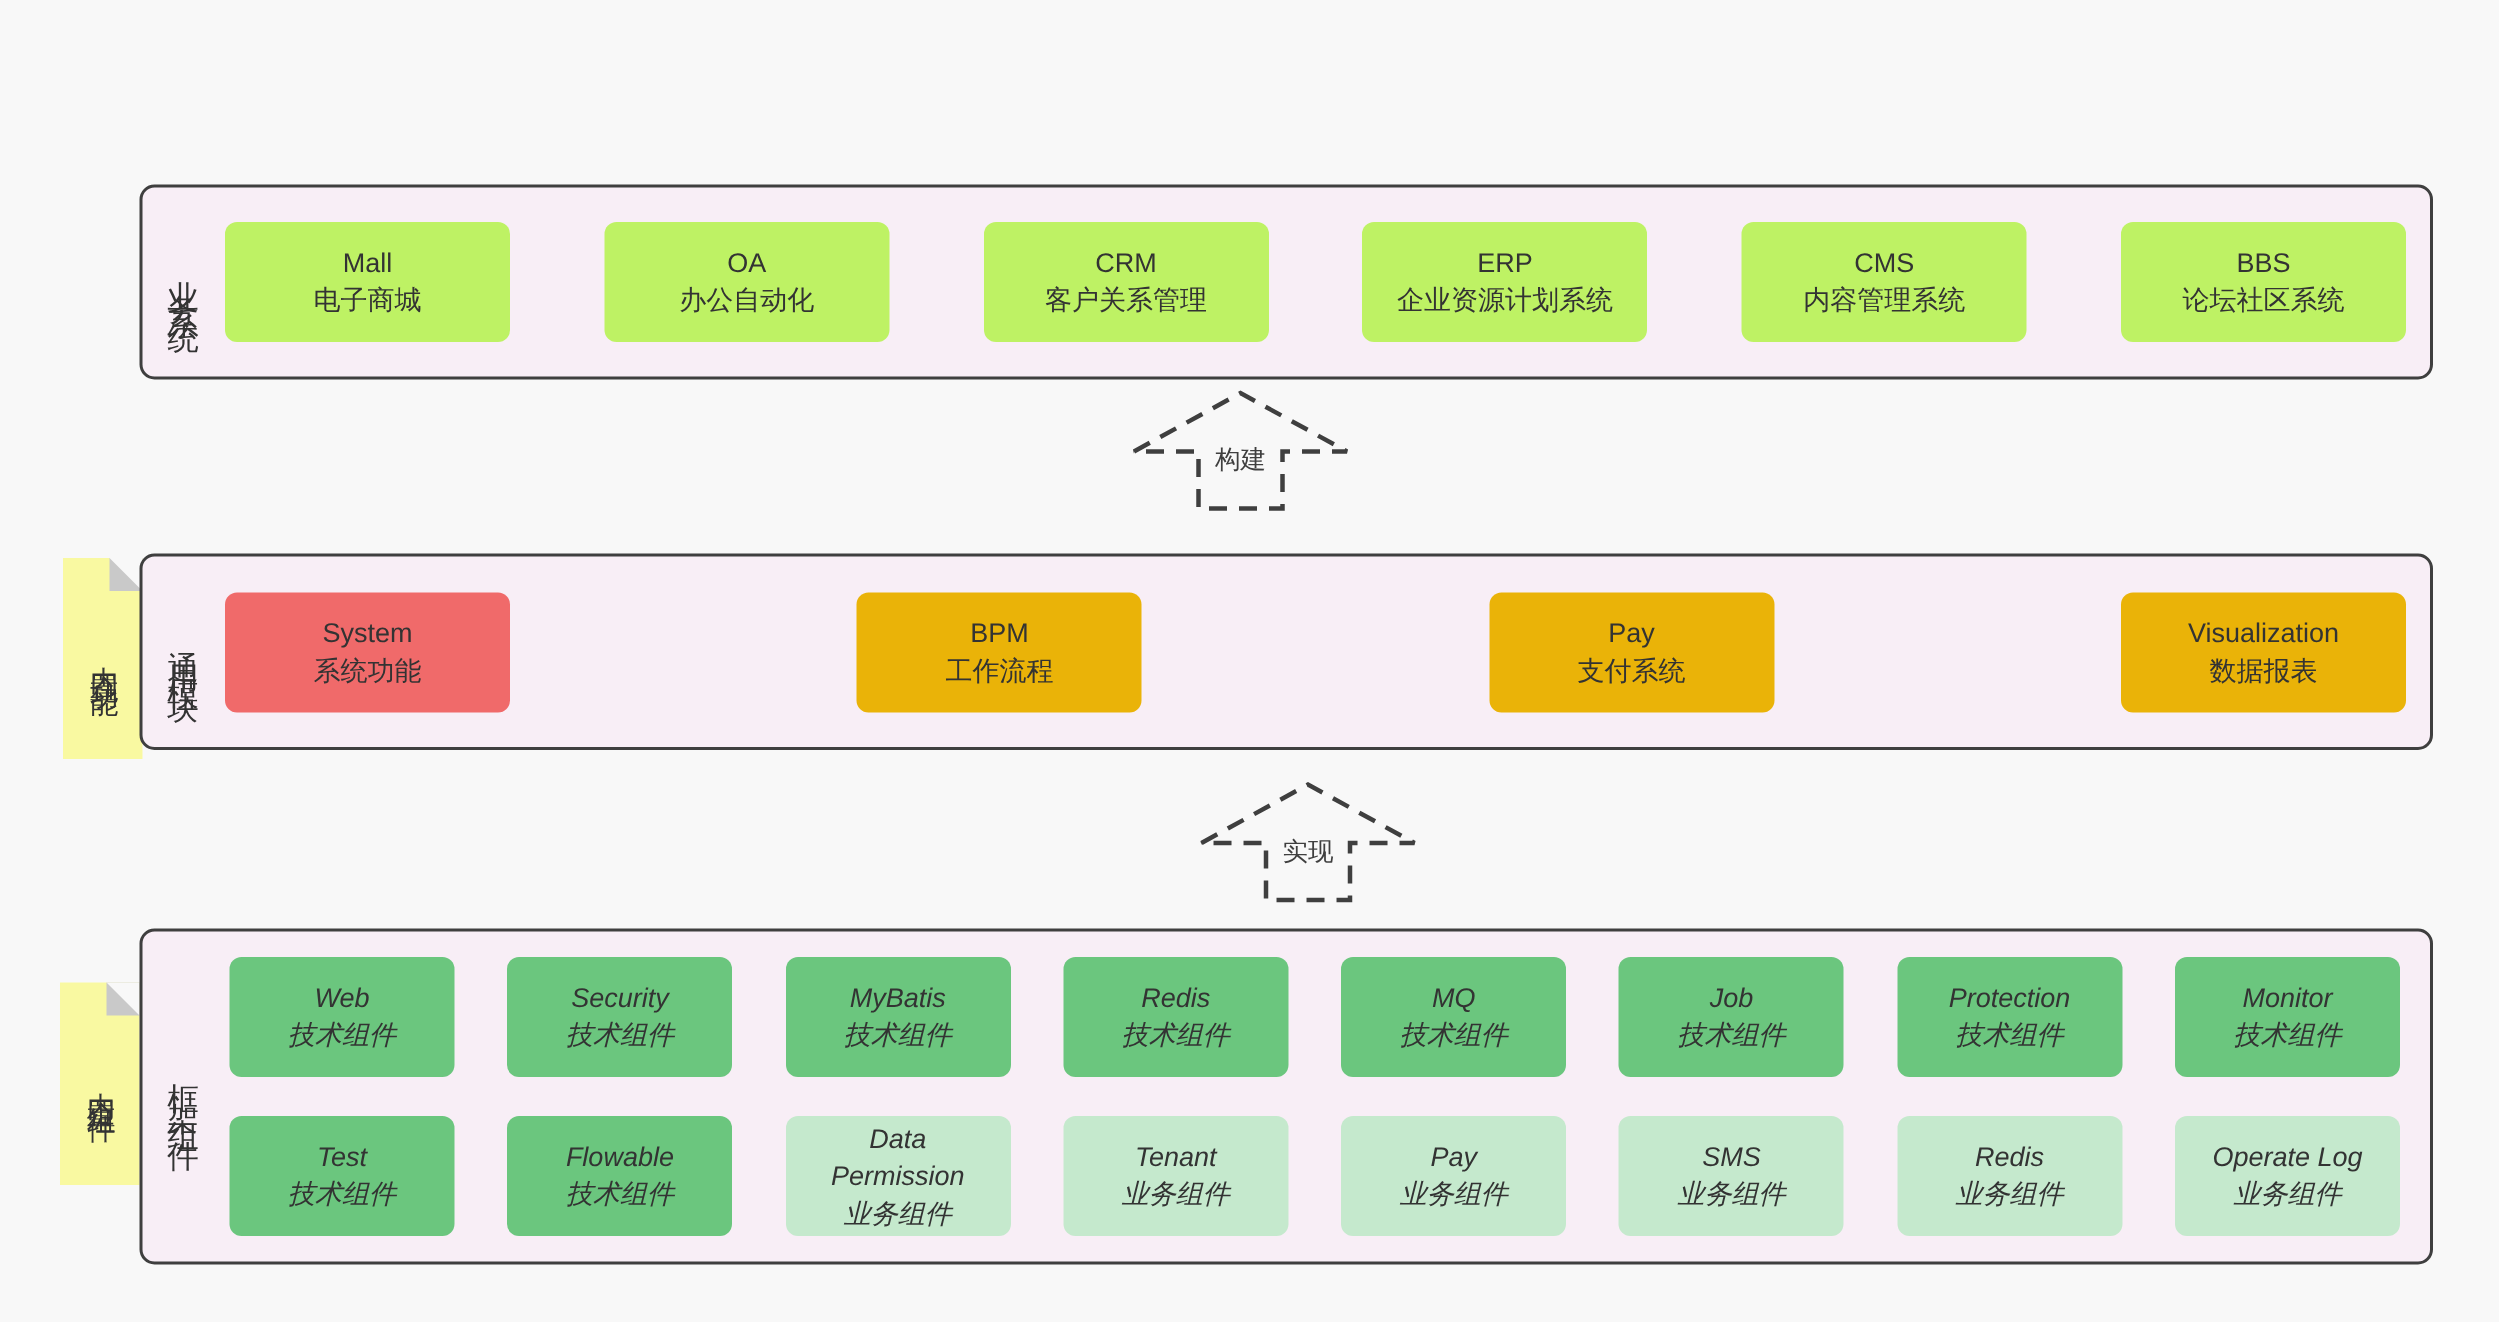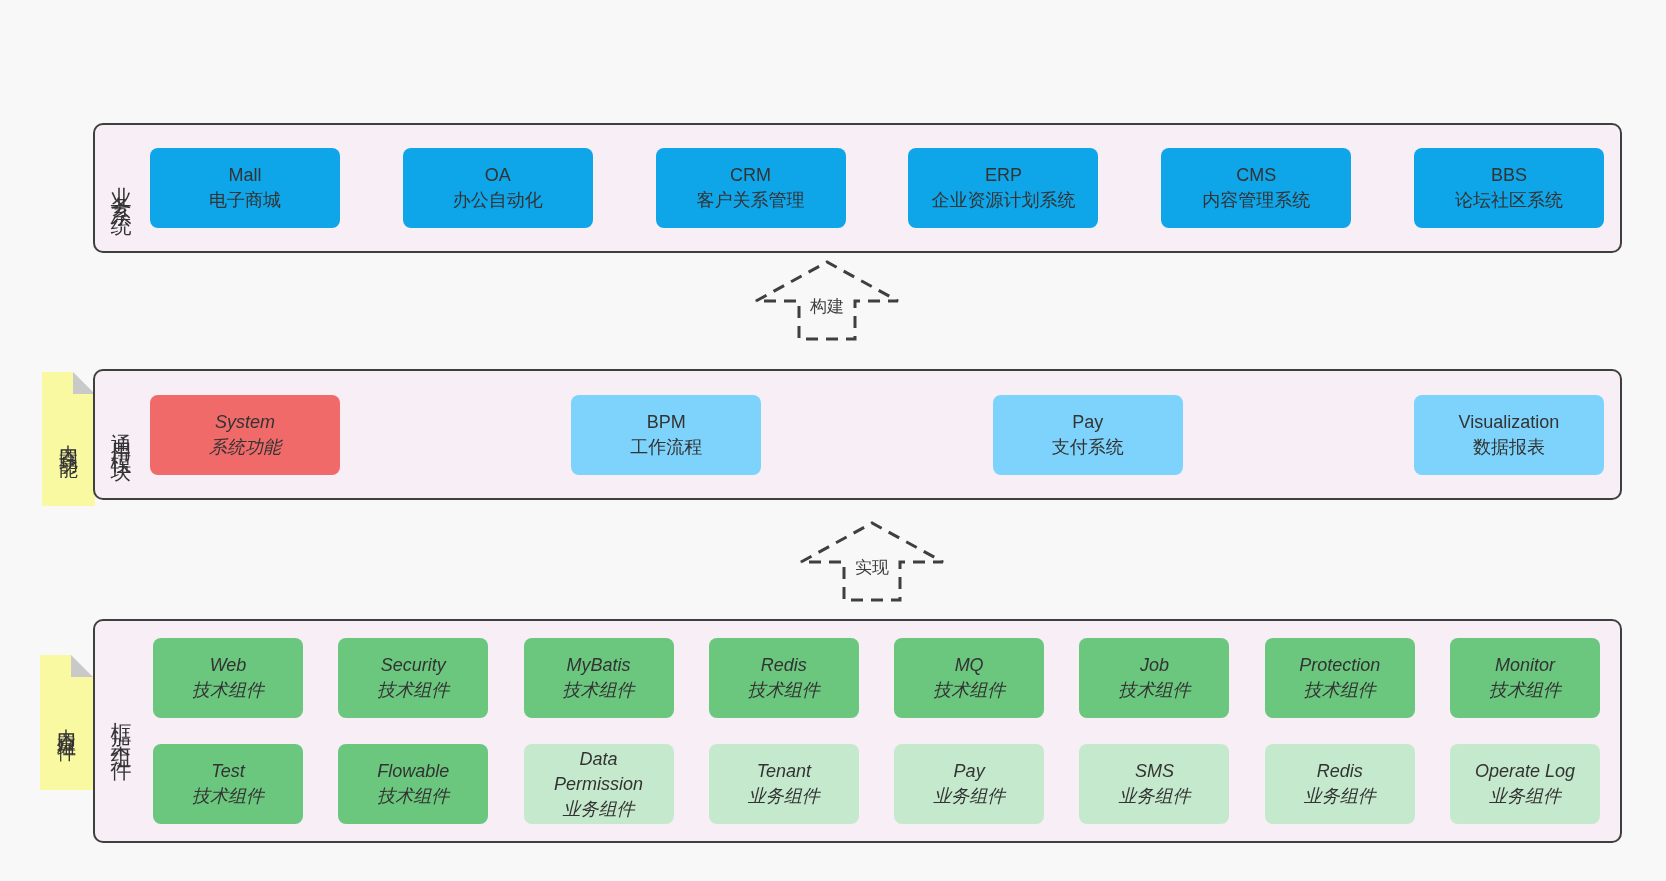--- a/index.html
+++ b/index.html
@@ -31,23 +31,23 @@
     position:absolute;left:58px;right:20px;top:50%;transform:translateY(-50%);
     display:flex;flex-direction:column;gap:26px;font-style:italic;
   }
   .box{
     height:80px;border-radius:8px;box-sizing:border-box;
     display:flex;flex-direction:column;justify-content:center;align-items:center;
     text-align:center;font-size:18px;line-height:25px;color:#333;
   }
   .w6{width:190px;padding:0 10px;}
   .w8{width:150px;padding:0 12px;}
-  .blue{background:#0ea5e9;}
-  .red{background:#f06a6a;font-style:italic;}
-  .pink{background:#7dd3fc;}
+  .blue{background:#bef264;}
+  .red{background:#f06a6a;}
+  .pink{background:#eab308;}
   .green-dark{background:#6bc67e;}
   .green-light{background:#c5e9cd;}
 
   .note{
     position:absolute;width:53px;background:#f9f9a1;z-index:0;
     display:flex;align-items:center;justify-content:center;
   }
   #note-features{left:42px;top:372px;height:134px;}
   #note-components{left:40px;top:655px;height:135px;}
   .fold{

